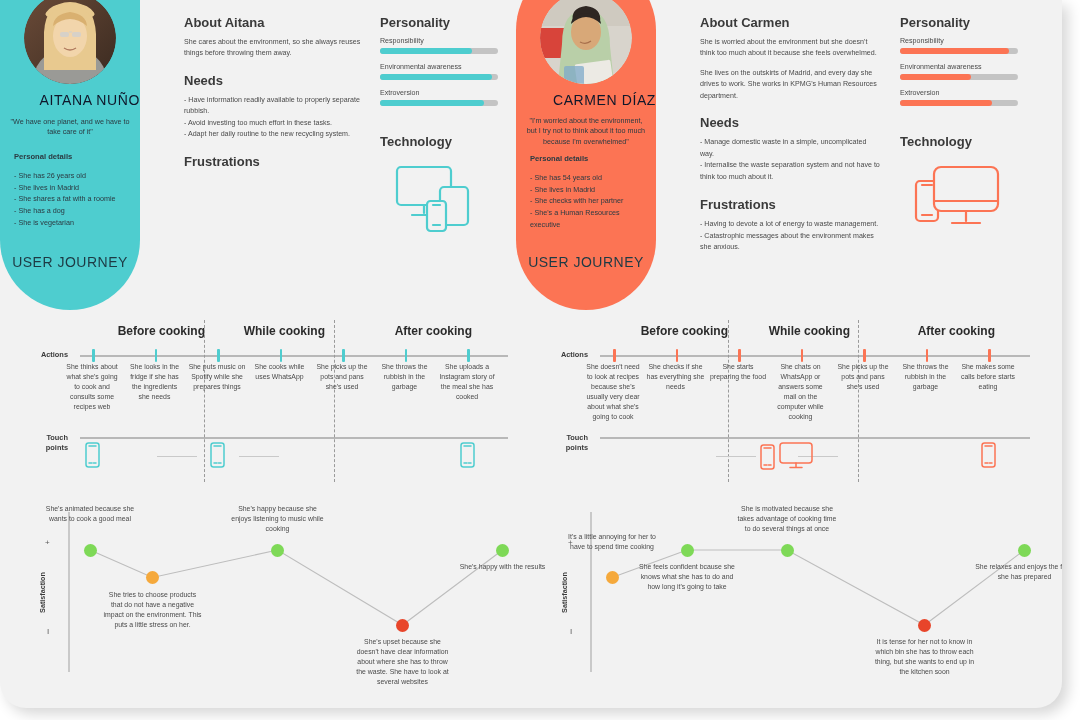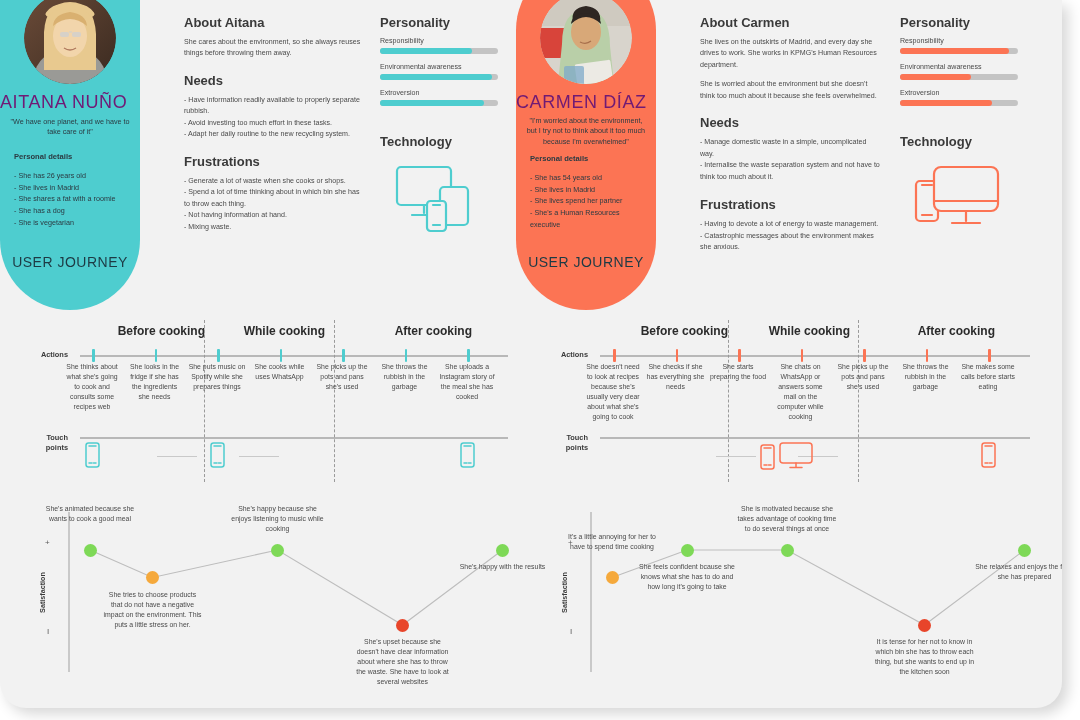--- a/index.html
+++ b/index.html
@@ -39,24 +39,24 @@
     position: absolute;
     left: 50%; transform: translateX(-50%);
     width: 92px; height: 92px;
     border-radius: 50%;
     overflow: hidden;
   }
   .avatar svg { display:block; width:100%; height:100%; }
 
   .persona-name {
     position: absolute; left: 0; width: 100%;
-    text-align: left;
-    font-size: 18px;
+    text-align: right;
+    font-size: 14px;
     letter-spacing: 0.6px;
-    color: #701a75;
+    color: #0f172a;
     font-weight: 400;
   }
   .persona-quote {
     position: absolute; left: 8px; width: 124px;
     text-align: center;
     font-size: 7.2px;
     line-height: 1.45;
     color: #2b3a42;
   }
   .panel-heading {
@@ -176,24 +176,20 @@
         <div class="sec-para">She cares about the environment, so she always reuses things before throwing them away.</div>
       </div>
       <div class="sec-block">
         <div class="sec-title">Needs</div>
         <div class="sec-para" style="white-space:pre-line">- Have information readily available to properly separate rubbish.
 - Avoid investing too much effort in these tasks.
 - Adapt her daily routine to the new recycling system.</div>
       </div>
       <div class="sec-block">
         <div class="sec-title">Frustrations</div>
-        <div class="sec-para" style="white-space:pre-line">- Generate a lot of waste when she cooks or shops.
-- Spend a lot of time thinking about in which bin she has to throw each thing.
-- Not having information at hand.
-- Mixing waste.</div>
       </div>
     </div>
 
     <div class="pers-col" style="left:380px; top:15px;">
       <div class="sec-title">Personality</div>
       <div>
           <div class="bar-label">Responsibility</div>
           <div class="bar-track">
             <div class="bar-fill" style="width: 78%; background: rgb(78, 205, 207);"></div>
           </div>
@@ -240,31 +236,31 @@
             <rect x="24" y="74" width="20" height="22" rx="2" fill="#7fa9c9" opacity="0.75"></rect>
           </g>
         </svg>
       </div>
       <div class="persona-name" style="top:132px">CARMEN DÍAZ</div>
       <div class="persona-quote" style="top:156px">"I'm worried about the environment, but I try not to think about it too much because I'm overwhelmed"</div>
       <div class="panel-heading" style="top:194px">Personal details</div>
       <ul class="panel-list" style="top:212px">
           <li>- She has 54 years old</li>
           <li>- She lives in Madrid</li>
-          <li>- She lives spend her partner</li>
+          <li>- She checks with her partner</li>
           <li>- She's a Human Resources executive</li>
         </ul>
       <div class="user-journey" style="top:294px">USER JOURNEY</div>
     </div>
 
     <div class="body-col" style="left:700px; top:15px;">
       <div class="sec-block">
         <div class="sec-title">About Carmen</div>
+        <div class="sec-para">She is worried about the environment but she doesn't think too much about it because she feels overwhelmed.</div>
         <div class="sec-para">She lives on the outskirts of Madrid, and every day she drives to work. She works in KPMG's Human Resources department.</div>
-        <div class="sec-para">She is worried about the environment but she doesn't think too much about it because she feels overwhelmed.</div>
       </div>
       <div class="sec-block" style="margin-top:6px">
         <div class="sec-title">Needs</div>
         <div class="sec-para" style="white-space:pre-line">- Manage domestic waste in a simple, uncomplicated way.
 - Internalise the waste separation system and not have to think too much about it.</div>
       </div>
       <div class="sec-block" style="margin-top:14px">
         <div class="sec-title">Frustrations</div>
         <div class="sec-para" style="white-space:pre-line">- Having to devote a lot of energy to waste management.
 - Catastrophic messages about the environment makes she anxious.</div>

